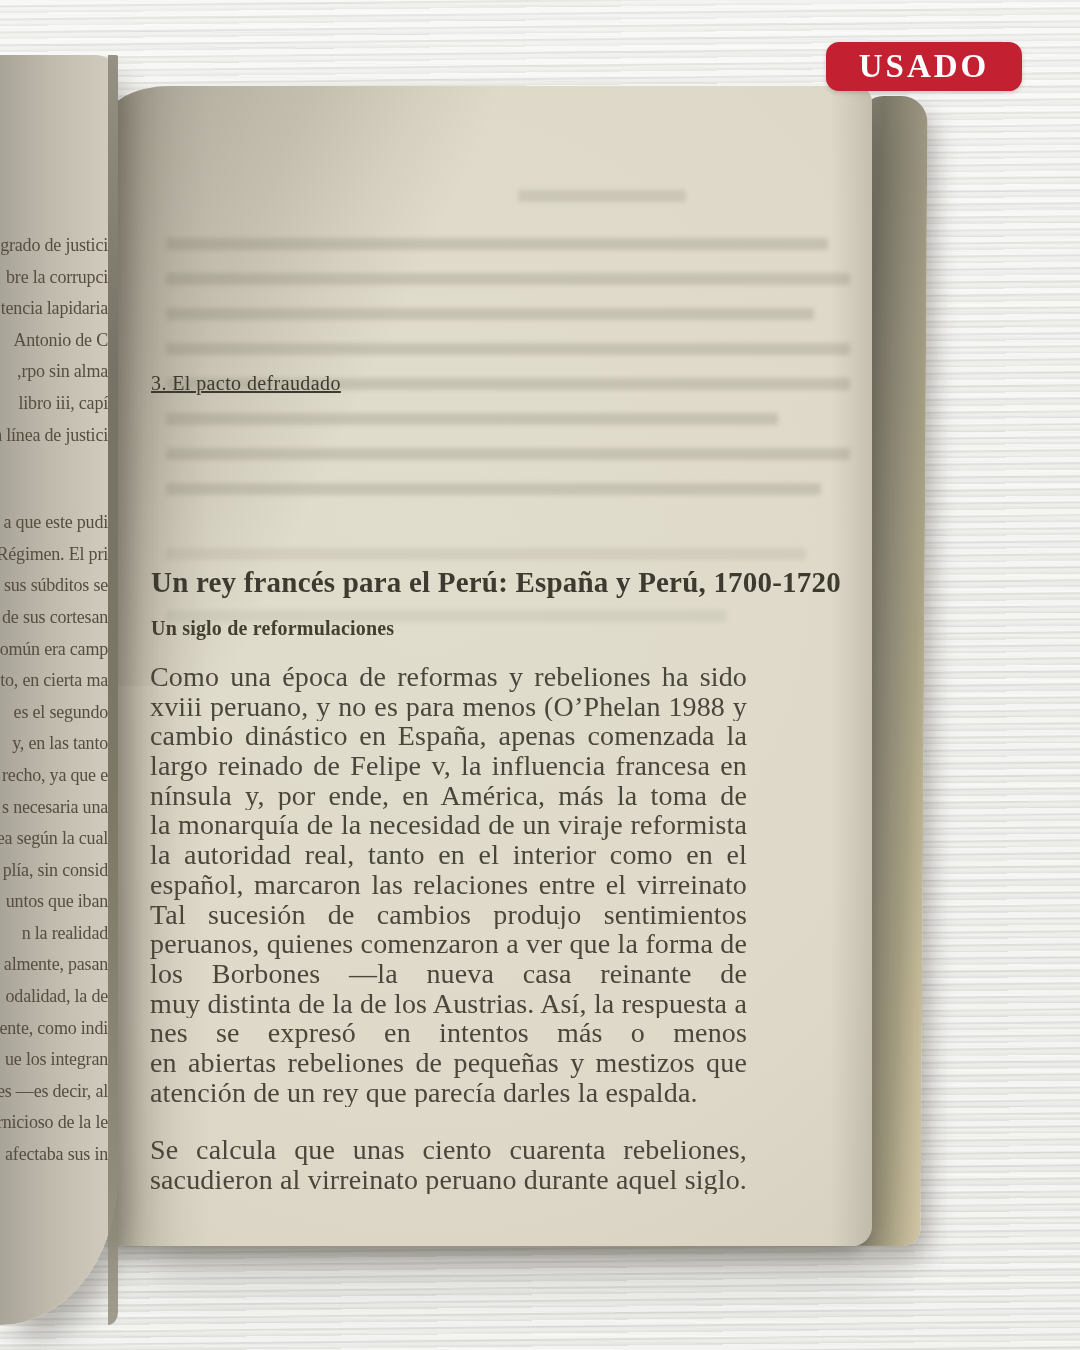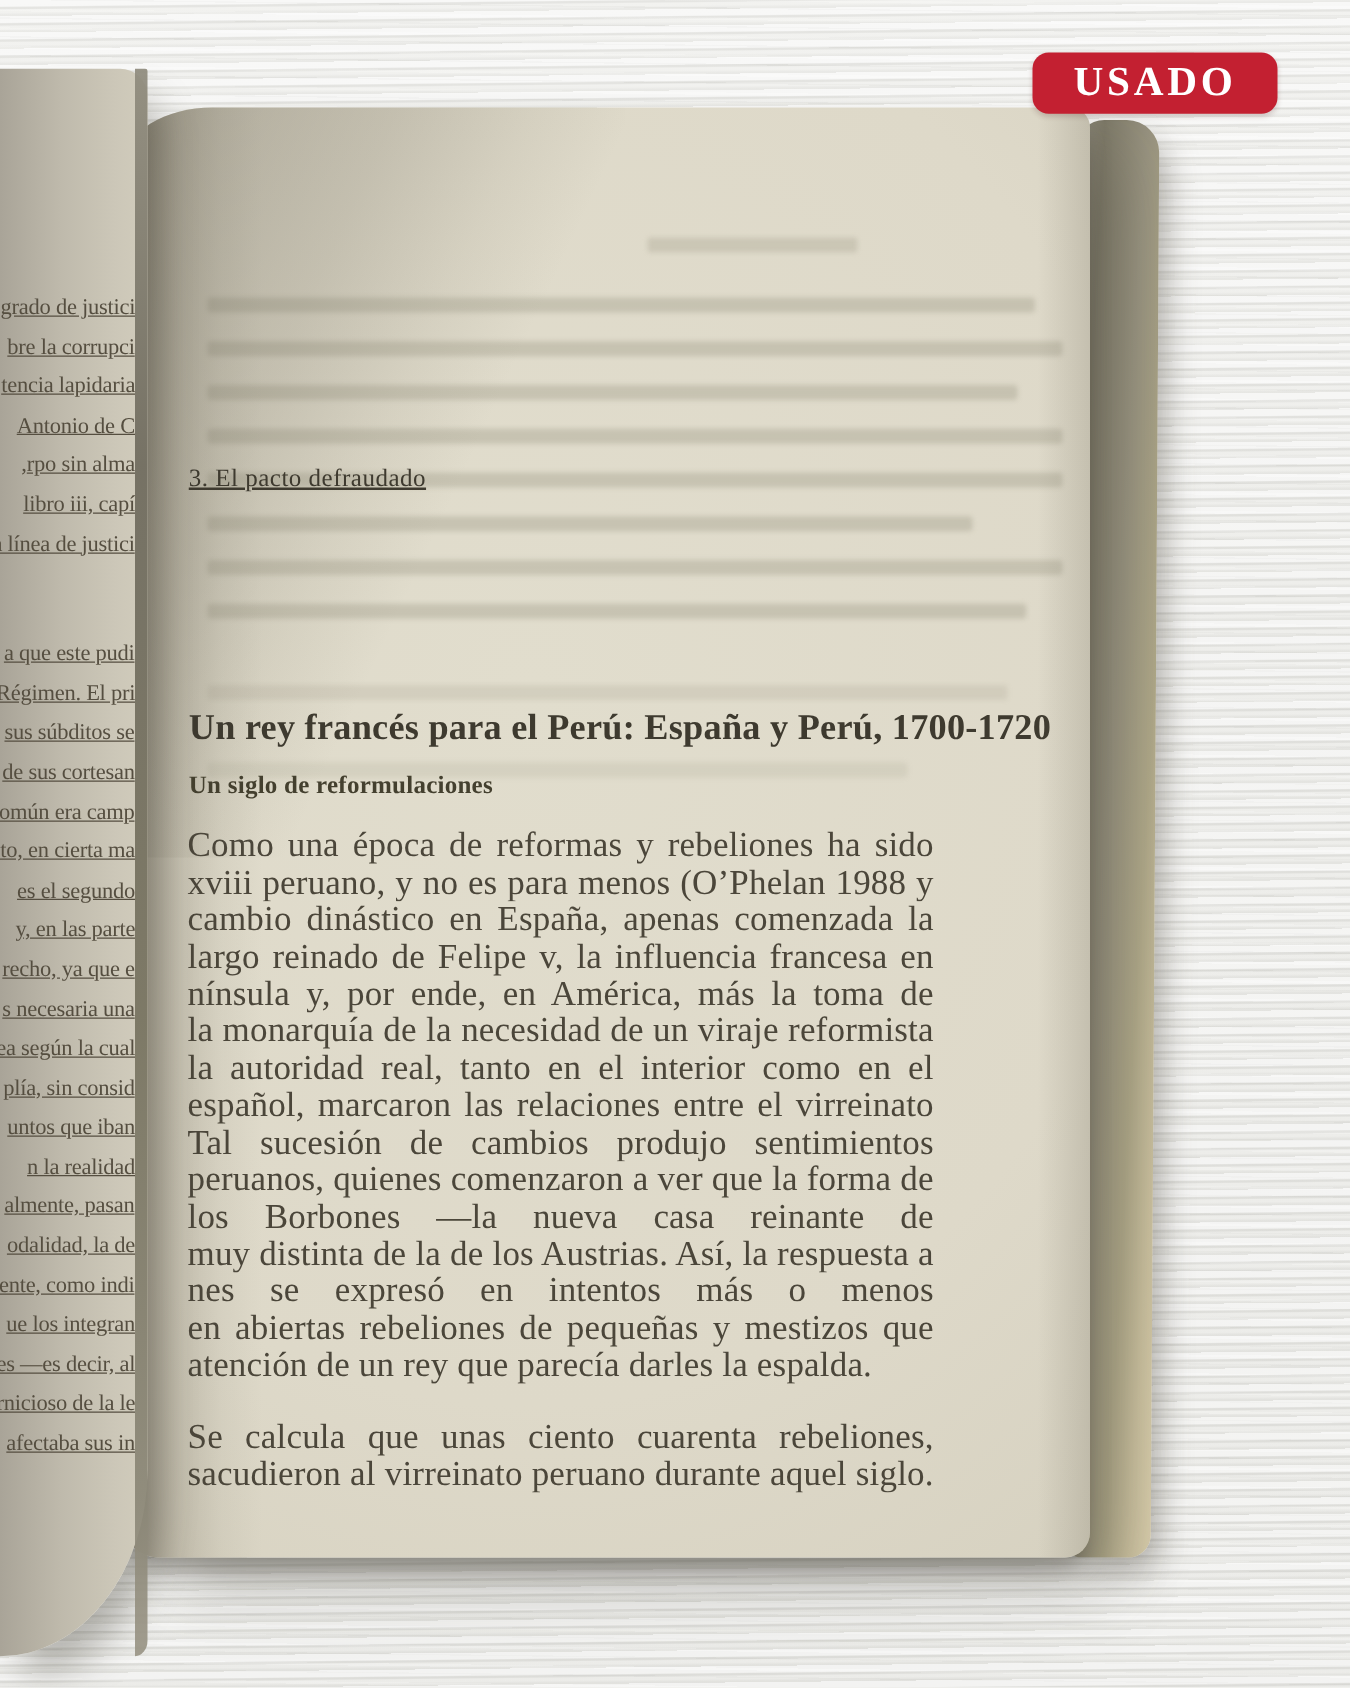--- a/index.html
+++ b/index.html
@@ -112,21 +112,20 @@
     position:absolute;right:0;top:0;bottom:0;width:10px;
     background:linear-gradient(180deg,#8f8b7d 0%,#6e6a5d 25%,#76725f 60%,#8b8777 90%,#9a9586 100%);
     border-radius:0 28px 150px 0 / 0 28px 190px 0;
     opacity:.92;
   }
   .strip-text{position:absolute;left:0;right:10px;top:175px;direction:rtl;}
   .frag{
     height:31.6px;line-height:31.6px;overflow:hidden;white-space:nowrap;
     font-size:18px;color:#554e40;letter-spacing:-.2px;filter:blur(.3px);
     padding-left:14px;
-    text-decoration:underline;
   }
   .frag:nth-child(8){margin-top:56px;}
 </style>
 </head>
 <body>
 
 <div class="scene">
 
   <div class="fore-edge"></div>
 
@@ -183,21 +182,21 @@
         <div class="frag">rpo sin alma,</div>
         <div class="frag">libro iii, capí</div>
         <div class="frag">a línea de justici</div>
         <div class="frag">a que este pudi</div>
         <div class="frag">Régimen. El pri</div>
         <div class="frag">sus súbditos se</div>
         <div class="frag">de sus cortesan</div>
         <div class="frag">omún era camp</div>
         <div class="frag">sto, en cierta ma</div>
         <div class="frag">es el segundo</div>
-        <div class="frag">y, en las parte</div>
+        <div class="frag">y, en las tanto</div>
         <div class="frag">recho, ya que e</div>
         <div class="frag">s necesaria una</div>
         <div class="frag">ea según la cual</div>
         <div class="frag">plía, sin consid</div>
         <div class="frag">untos que iban</div>
         <div class="frag">n la realidad</div>
         <div class="frag">almente, pasan</div>
         <div class="frag">odalidad, la de</div>
         <div class="frag">ente, como indi</div>
         <div class="frag">ue los integran</div>

